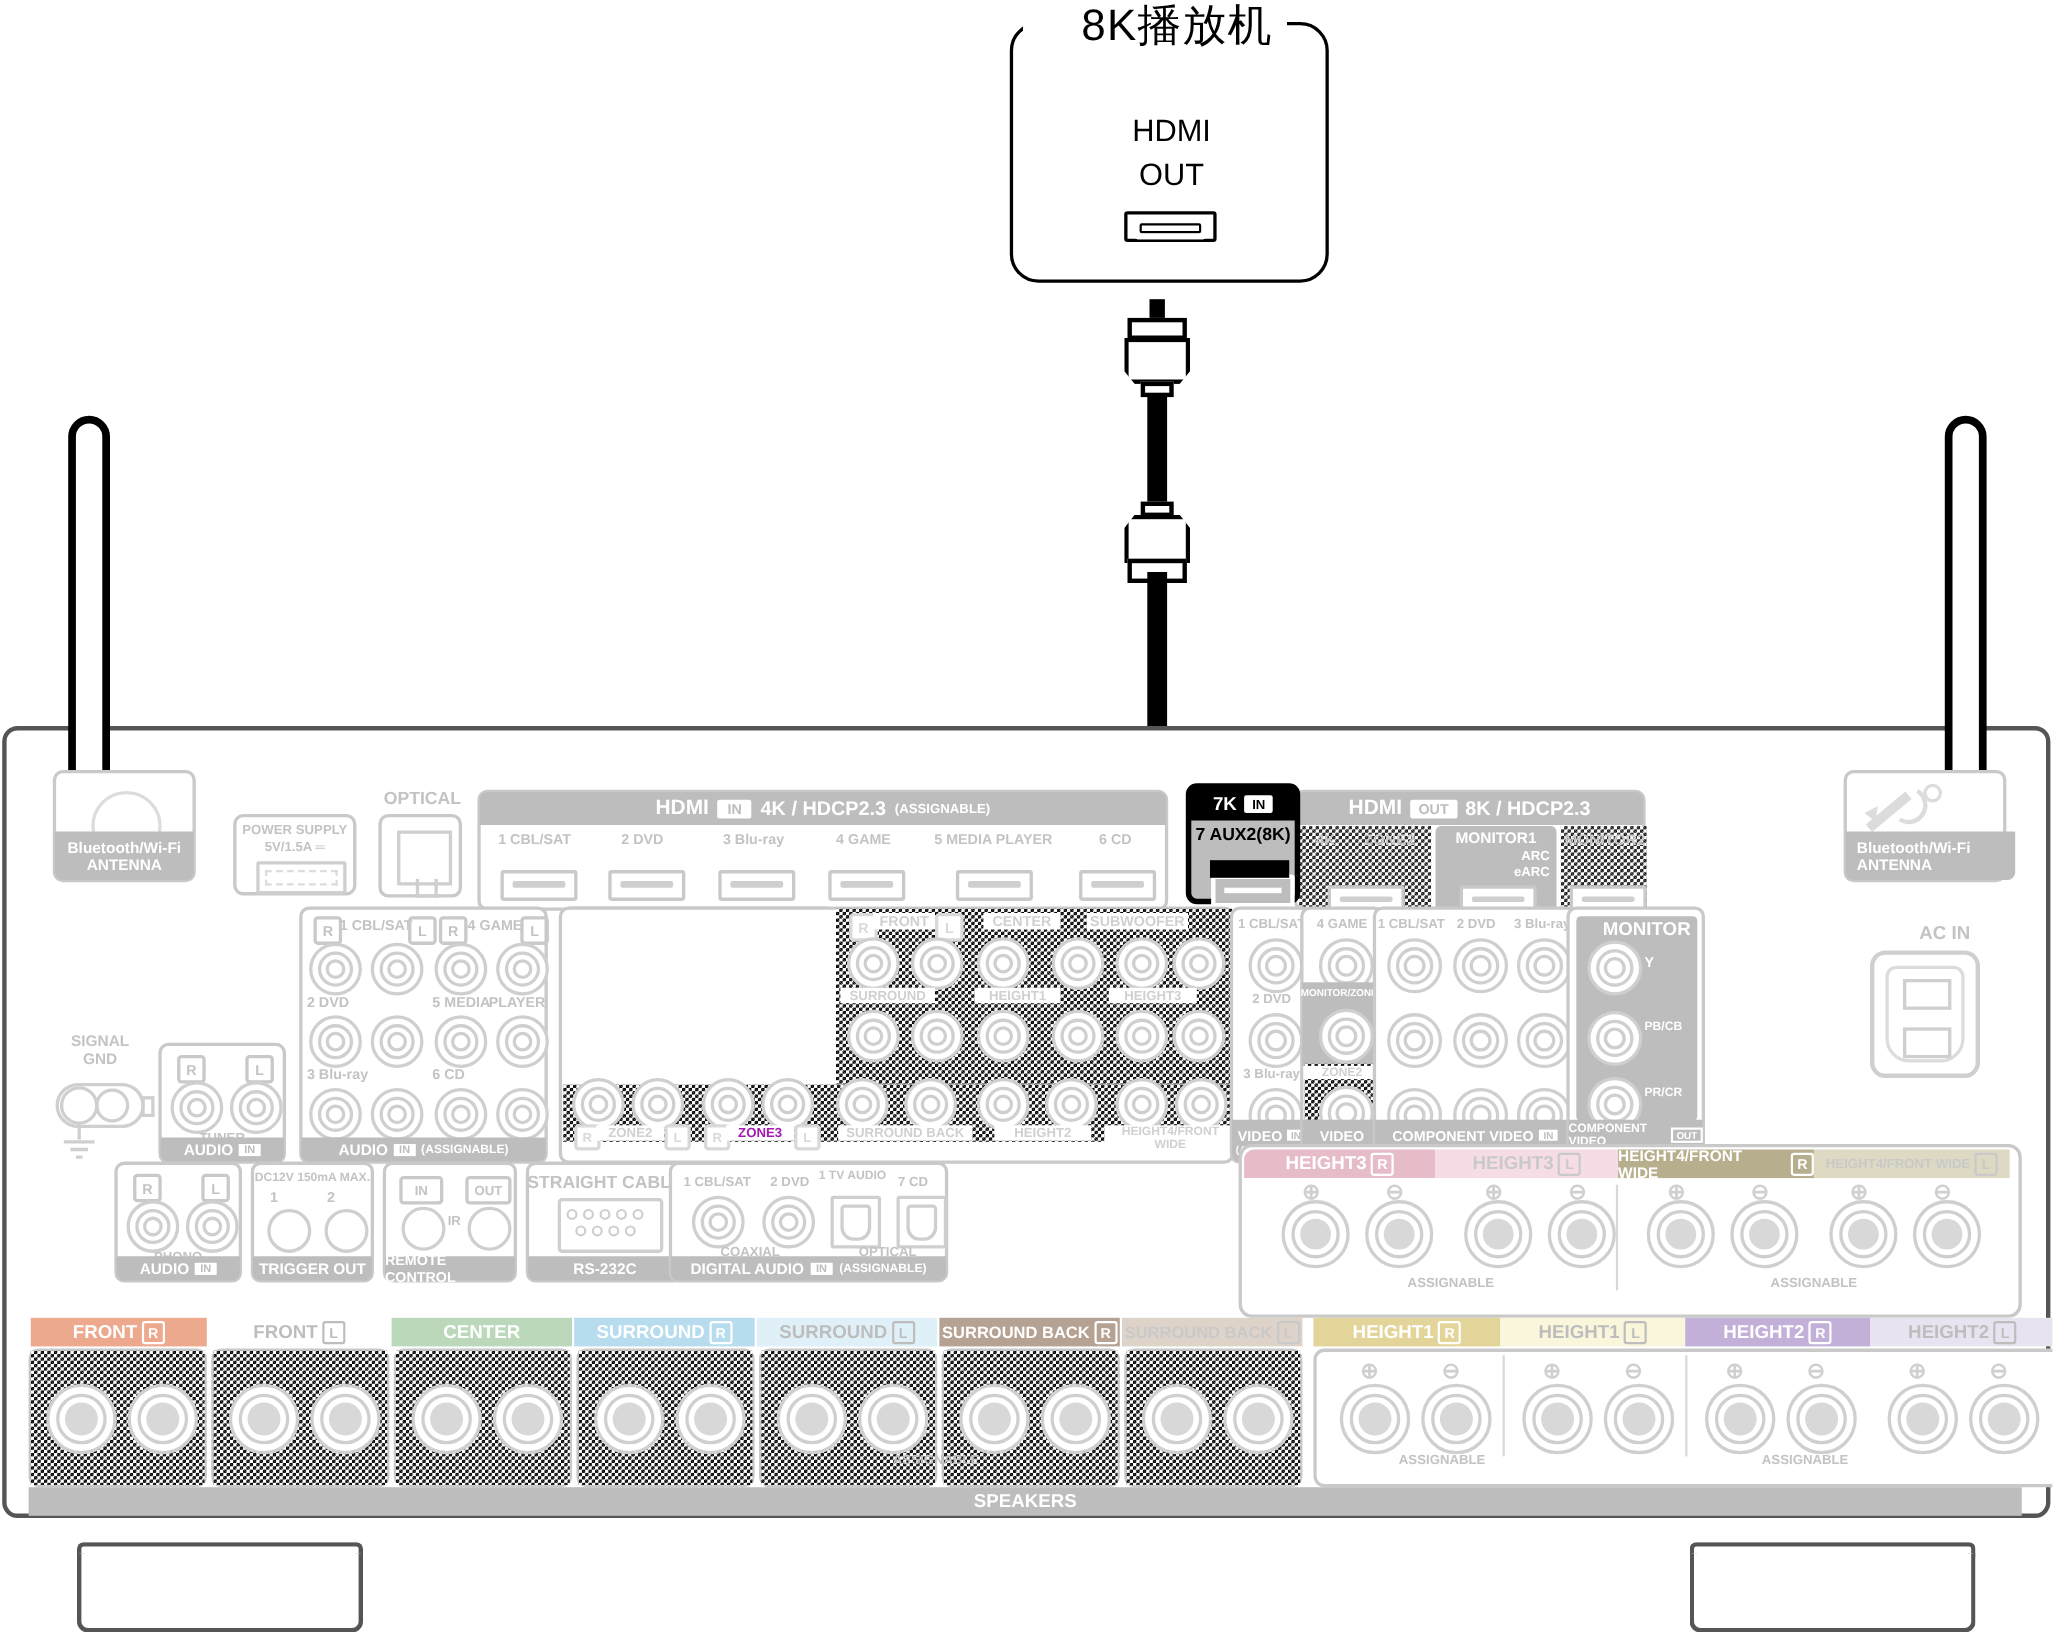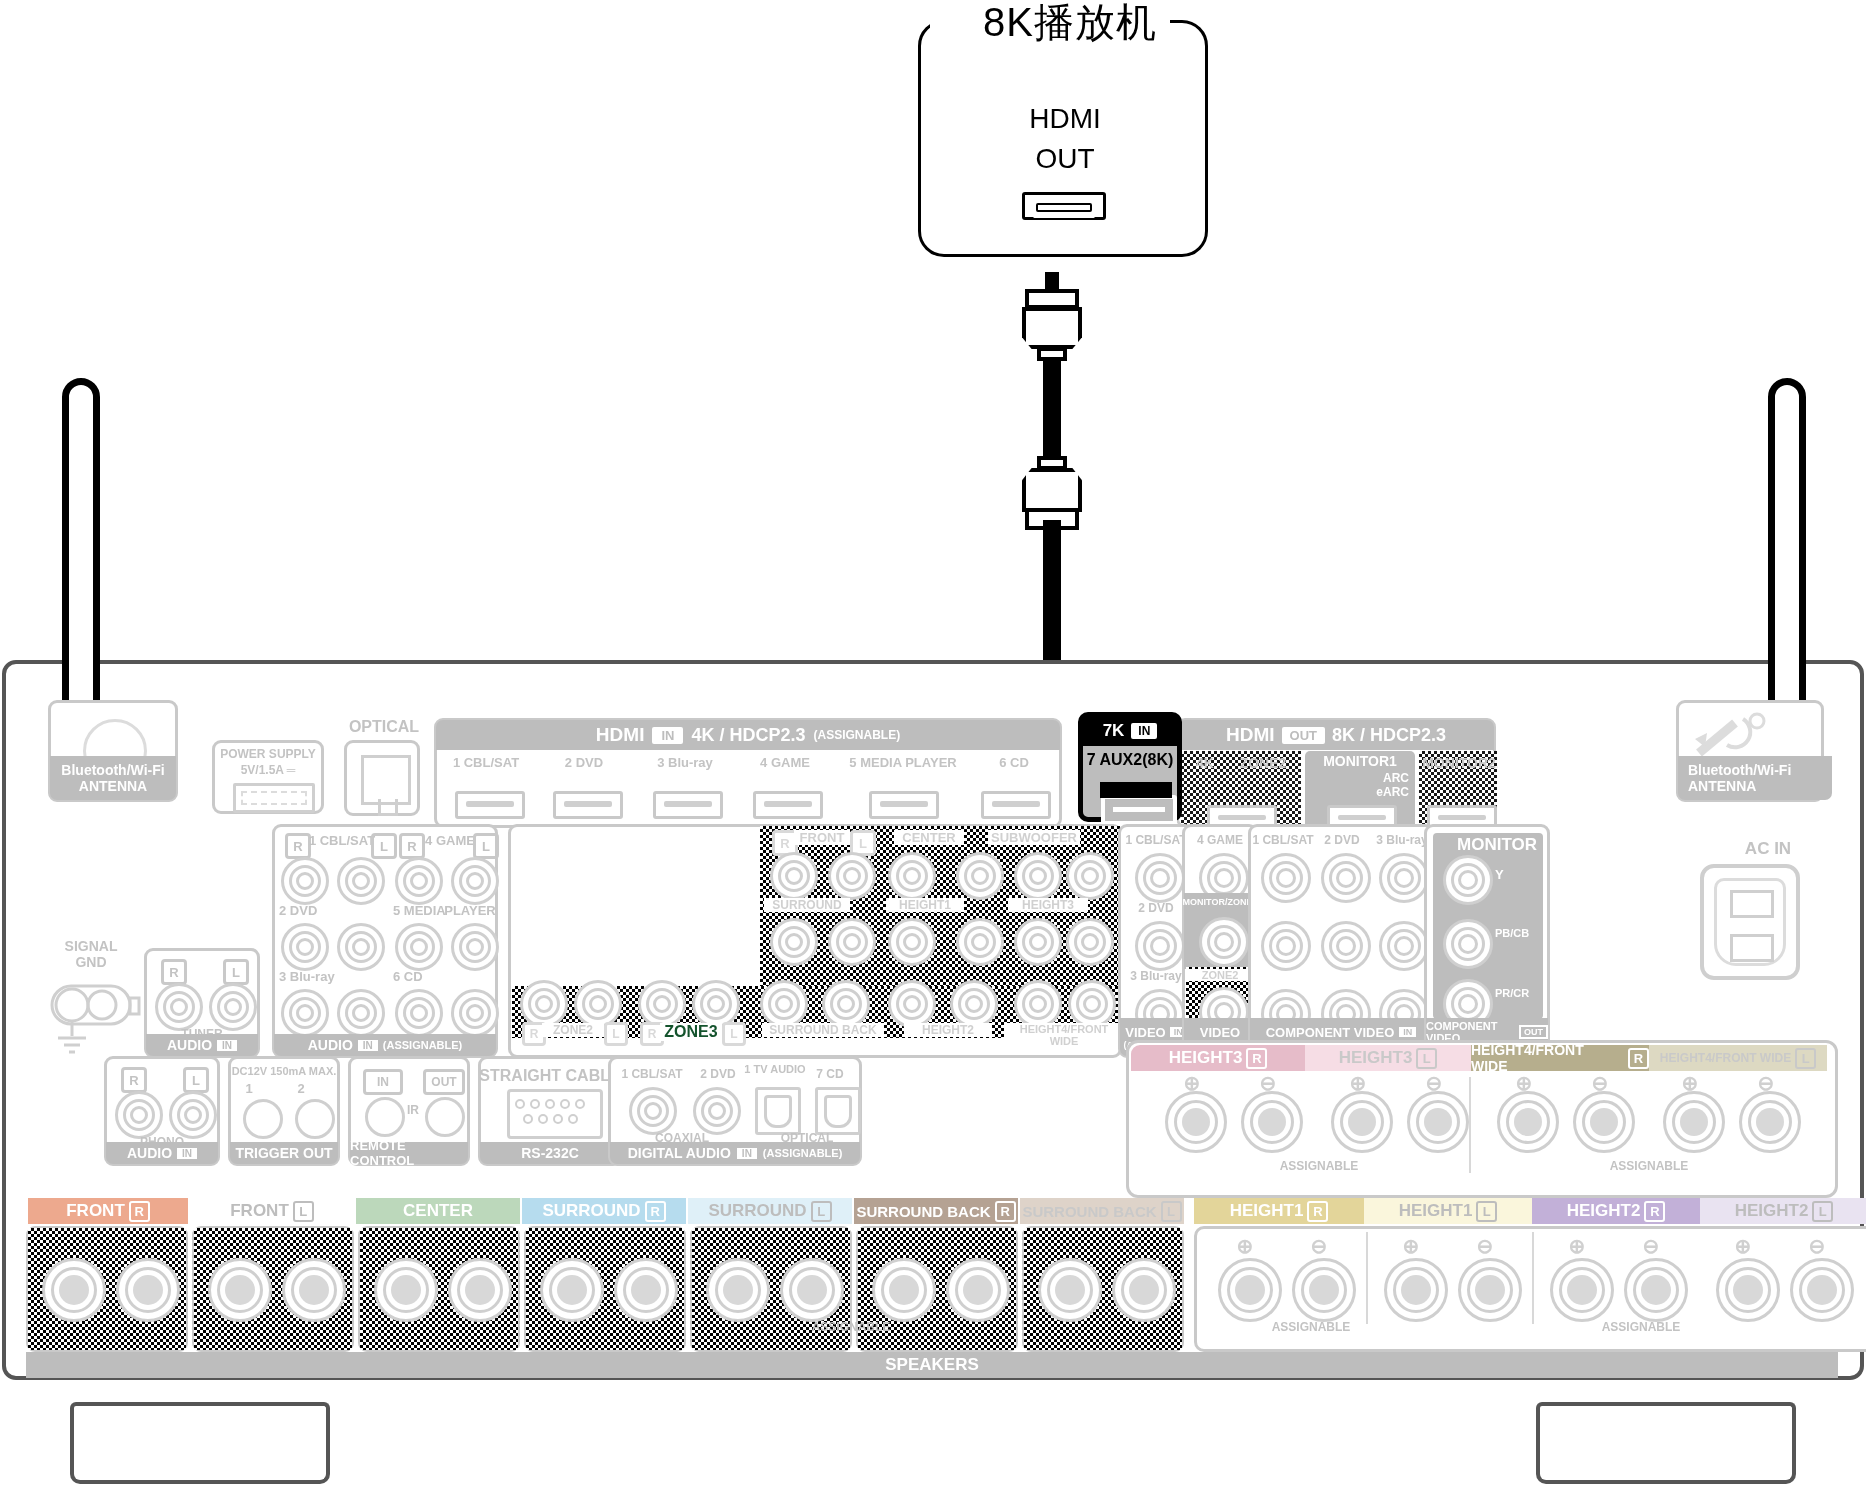--- a/index.html
+++ b/index.html
@@ -338,21 +338,21 @@
     <div class="rca" style="position:absolute;left:310px;top:0px;width:42px;height:42px;"></div>
     <div class="rca" style="position:absolute;left:376px;top:0px;width:42px;height:42px;"></div>
     <div class="rca" style="position:absolute;left:438px;top:0px;width:42px;height:42px;"></div>
     <div class="rca" style="position:absolute;left:502px;top:0px;width:42px;height:42px;"></div>
     <div class="rca" style="position:absolute;left:556px;top:0px;width:42px;height:42px;"></div>
 
     <div class="bxw" style="position:absolute;left:10px;top:42px;width:18px;height:18px;font-size:12px;color:#d9d9d9;border-color:#d9d9d9;background:#fff;">R</div>
     <div style="position:absolute;left:30px;top:43px;width:62px;font-size:12px;color:#d0d0d0;font-weight:bold;background:#fff;text-align:center;">ZONE2</div>
     <div class="bxw" style="position:absolute;left:92px;top:42px;width:18px;height:18px;font-size:12px;color:#d9d9d9;border-color:#d9d9d9;background:#fff;">L</div>
     <div class="bxw" style="position:absolute;left:128px;top:42px;width:18px;height:18px;font-size:12px;color:#d9d9d9;border-color:#d9d9d9;background:#fff;">R</div>
-    <div style="position:absolute;left:148px;top:43px;width:62px;font-size:16px;color:#14532d;font-weight:bold;background:#fff;text-align:center;">ZONE3</div>
+    <div style="position:absolute;left:148px;top:43px;width:62px;font-size:12px;color:#a21caf;font-weight:bold;background:#fff;text-align:center;">ZONE3</div>
     <div class="bxw" style="position:absolute;left:210px;top:42px;width:18px;height:18px;font-size:12px;color:#d9d9d9;border-color:#d9d9d9;background:#fff;">L</div>
     <div style="position:absolute;left:250px;top:43px;width:122px;font-size:12px;color:#d0d0d0;font-weight:bold;background:#fff;text-align:center;">SURROUND BACK</div>
     <div style="position:absolute;left:392px;top:43px;width:88px;font-size:12px;color:#d0d0d0;font-weight:bold;background:#fff;text-align:center;">HEIGHT2</div>
     <div style="position:absolute;left:492px;top:43px;width:120px;font-size:11px;color:#d0d0d0;font-weight:bold;background:#fff;text-align:center;">HEIGHT4/FRONT WIDE</div>
   </div>
 
 
   <div class="abs gp" style="left:104px;top:1056px;width:116px;height:110px;">
     <div class="bx" style="position:absolute;left:14px;top:8px;width:20px;height:20px;font-size:13px;">R</div>
     <div class="bx" style="position:absolute;left:76px;top:8px;width:20px;height:20px;font-size:13px;">L</div>

